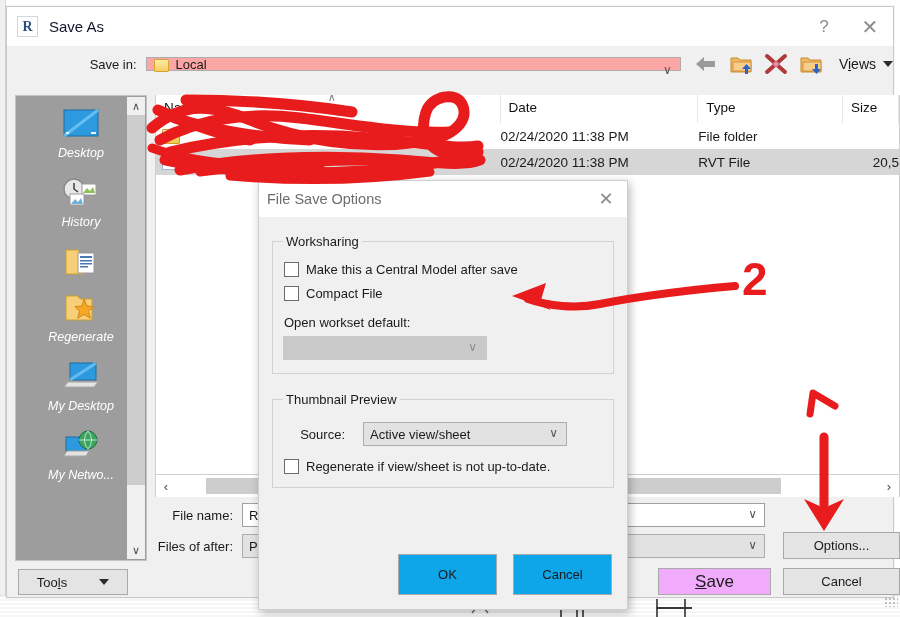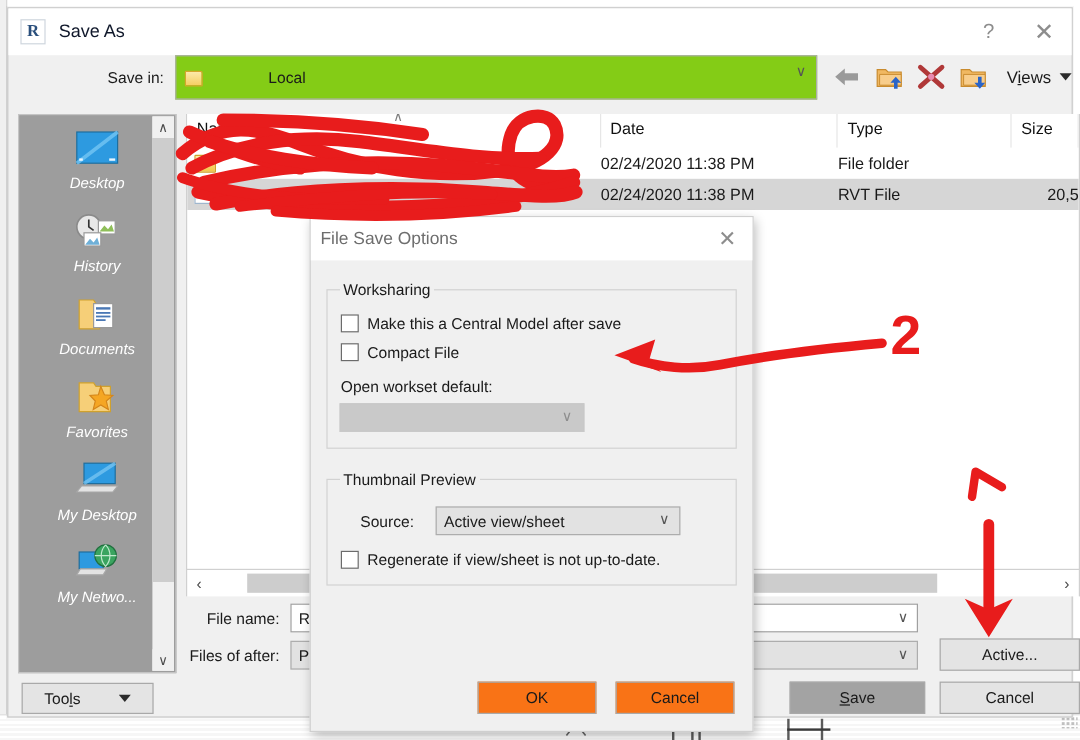--- a/index.html
+++ b/index.html
@@ -70,23 +70,23 @@
   #tb-help{ right:46px; }
   #tb-close{ right:0px; font-size:20px; }
 
   
   #saveinrow{
     position:absolute; left:0; top:39px; width:886px; height:36px;
     display:flex; align-items:center;
   }
   #savein-label{ width:141px; text-align:right; padding-right:9px; font-size:13px;}
   #savein-combo{
-    width:545px; height:37px; background:#84cc16;
+    width:545px; height:14px; background:#fca5a5;
     border:1px solid #adadad; display:flex; align-items:center;
-    position:relative; padding-left:7px;gap:48px;
+    position:relative; padding-left:7px;
   }
   .folder-ico{
     width:13px; height:12px; position:relative; flex:0 0 auto;
   }
   .folder-ico:before{
     content:""; position:absolute; left:0; top:1px; width:13px; height:11px;
     background:linear-gradient(180deg,#fde9a9,#f5cf63);
     border:1px solid #d4a72c; border-radius:1px 2px 1px 1px;
   }
   #savein-text{ margin-left:9px; font-size:13px; }
@@ -181,22 +181,22 @@
   .fcombo.gray{ background:#e2e2e2; border-color:#adadad; }
   .fcombo .ccaret{ position:absolute; right:7px; top:3px; color:#555; font-size:12px;}
 
   #options-btn{
     position:absolute; left:776px; top:525px; width:117px; height:27px;
     background:#e4e4e4; border:1px solid #a9a9a9;
     display:flex;align-items:center;justify-content:center; font-size:13px; cursor:default;
   }
   #save-btn{
     position:absolute; left:651px; top:561px; width:113px; height:27px;
-    background:#a3a3a3; border:1px solid #a9a9a9;
-    display:flex;align-items:center;justify-content:center; font-size:13px; cursor:default;
+    background:#f0abfc; border:1px solid #a9a9a9;
+    display:flex;align-items:center;justify-content:center; font-size:17px; cursor:default;
   }
   #cancel-btn{
     position:absolute; left:776px; top:561px; width:117px; height:27px;
     background:#e4e4e4; border:1px solid #a9a9a9;
     display:flex;align-items:center;justify-content:center; font-size:13px; cursor:default;
   }
   #tools-btn{
     position:absolute; left:11px; top:562px; width:110px; height:26px;
     background:#e4e4e4; border:1px solid #a9a9a9;
     display:flex;align-items:center;justify-content:center; gap:32px; font-size:13px; cursor:default;
@@ -242,21 +242,21 @@
   #src-combo{
     width:204px; height:24px; background:#e2e2e2; border:1px solid #adadad;
     display:flex; align-items:center; padding-left:6px; font-size:13px; position:relative;
   }
   #src-combo .ccaret{ position:absolute; right:8px; top:3px; color:#555; font-size:12px; }
   #fso-buttons{
     position:absolute; left:0; bottom:14px; width:370px;
     display:flex; justify-content:flex-end; gap:16px; padding-right:17px;
   }
   .fsobtn{
-    width:99px; height:27px; background:#f97316; border:1px solid #a9a9a9;
+    width:99px; height:41px; background:#0ea5e9; border:1px solid #a9a9a9;
     display:flex;align-items:center;justify-content:center; font-size:13px; cursor:default;
   }
 
   
   #annot{ position:absolute; left:0; top:0; width:900px; height:617px; pointer-events:none; }
 </style>
 </head>
 <body>
 
 <div id="bg-canvas">
@@ -362,31 +362,30 @@
           <path d="M8 5 h12 l2 3 h3 v21 H8 Z" fill="#f6cf78" stroke="#cfa12e"></path>
           <rect x="20" y="8" width="16" height="20" fill="#fff" stroke="#9a9a9a"></rect>
           <g fill="#4a78b5">
               <rect x="22" y="11" width="12" height="2"></rect>
               <rect x="22" y="15" width="12" height="1.5"></rect>
               <rect x="22" y="18" width="12" height="1.5"></rect>
               <rect x="22" y="21" width="8" height="1.5"></rect>
             </g>
         </svg>
       </div>
-      <div class="plabel">Documents</div>
     </div>
 
     <div class="place">
       <div class="pico">
         <svg width="46" height="34" viewBox="0 0 46 34">
           <path d="M8 5 h12 l2 3 h12 v21 H8 Z" fill="#f6cf78" stroke="#cfa12e"></path>
           <path d="M26 8 l3 7 l7 .6 l-5.4 4.6 l1.7 7 l-6.3 -3.8 l-6.3 3.8 l1.7 -7 L17 15.6 l7 -.6 Z" fill="#f5a623" stroke="#d4851a"></path>
         </svg>
       </div>
-      <div class="plabel">Favorites</div>
+      <div class="plabel">Regenerate</div>
     </div>
 
     <div class="place">
       <div class="pico">
         <svg width="46" height="34" viewBox="0 0 46 34">
           <rect x="12" y="3" width="26" height="17" fill="#2d9ae0" stroke="#1e6e9e"></rect>
           <path d="M12 20 L38 3" stroke="#7fcaf5" stroke-width="3" opacity=".7"></path>
           <path d="M6 27 h30 l4 -5 H10 Z" fill="#e3e3e3" stroke="#a8a8a8"></path>
         </svg>
       </div>
@@ -461,21 +460,21 @@
   </div>
 
   <div id="ftype-row">
     <div class="flabel">Files of after:</div>
     <div class="fcombo gray">
       <span>Pro</span>
       <span class="ccaret">∨</span>
     </div>
   </div>
 
-  <div id="options-btn">Active...</div>
+  <div id="options-btn">Options...</div>
 
   <div id="save-btn">
     <span><u class="mn">S</u><span>ave</span></span>
   </div>
 
   <div id="cancel-btn">Cancel</div>
 
   <div id="tools-btn">
     <span><span>Too</span><u class="mn">l</u><span>s</span></span>
     <span class="dncaret"></span>

